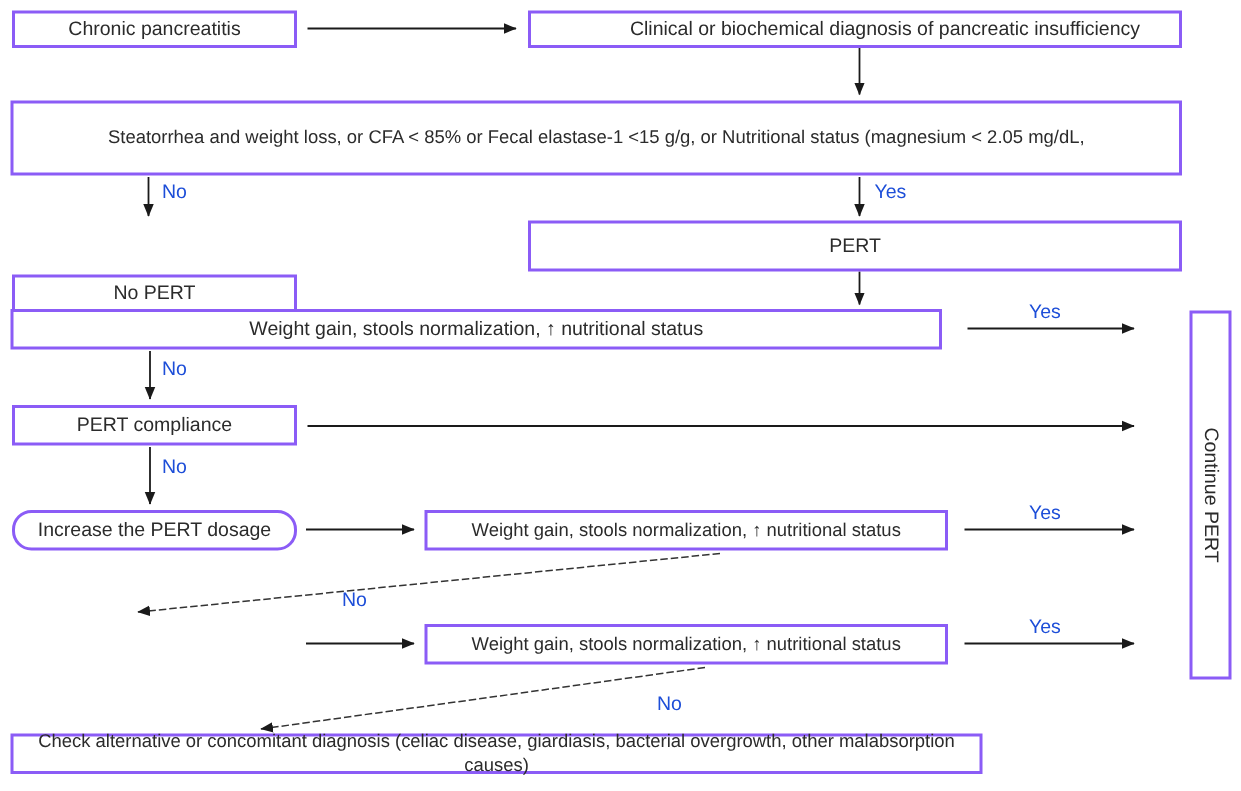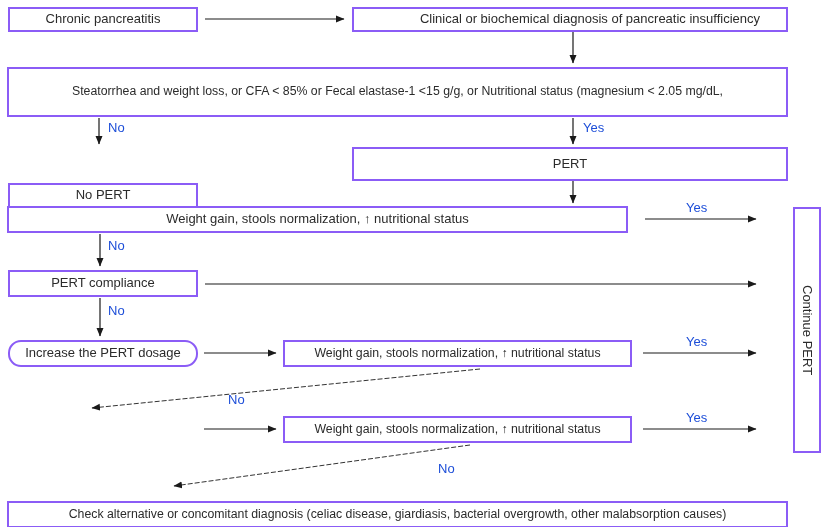--- a/index.html
+++ b/index.html
@@ -31,21 +31,21 @@
   #n-clinical  { left: 352px; top: 7px;   width: 436px; height: 25px; padding-left: 40px; }
   #n-criteria  { left: 7px;   top: 67px;  width: 781px; height: 50px; justify-content: center; }
   #n-nopert    { left: 8px;   top: 147px; width: 190px; height: 25px; margin-top: 36px; }
   #n-pert      { left: 352px; top: 147px; width: 436px; height: 34px; }
   #n-outcome1  { left: 7px;   top: 206px; width: 621px; height: 27px; }
   #n-compliance{ left: 8px;   top: 270px; width: 190px; height: 27px; }
   #n-increase  { left: 8px;   top: 340px; width: 190px; height: 27px; border-radius: 13px; }
   #n-outcome2  { left: 283px; top: 340px; width: 349px; height: 27px; }
   #n-addppi    { left: 8px;   top: 416px; width: 190px; height: 27px; }
   #n-outcome3  { left: 283px; top: 416px; width: 349px; height: 27px; }
-  #n-check     { left: 7px;   top: 489px; width: 781px; height: 27px; margin-top: 12px; }
+  #n-check     { left: 7px;   top: 489px; width: 648px; height: 27px; }
   #n-continue  {
     left: 793px; top: 207px; width: 28px; height: 246px;
     writing-mode: vertical-rl;
     text-orientation: mixed;
   }
   .edge-label {
     position: absolute;
     font-size: 13px;
     color: #1d4ed8;
     white-space: nowrap;

